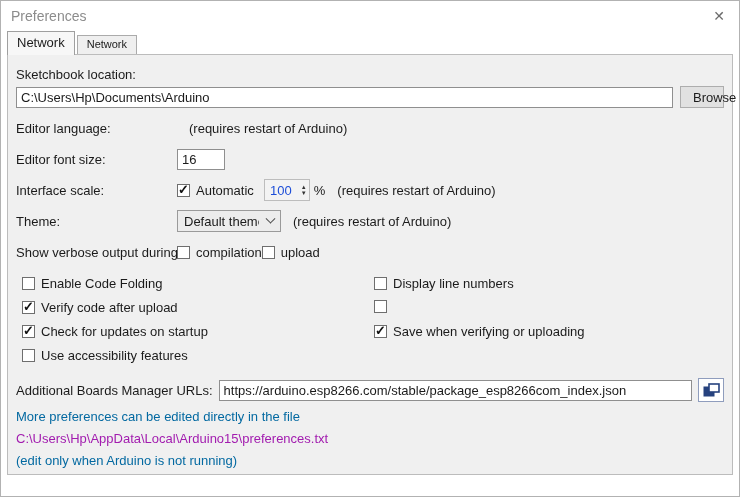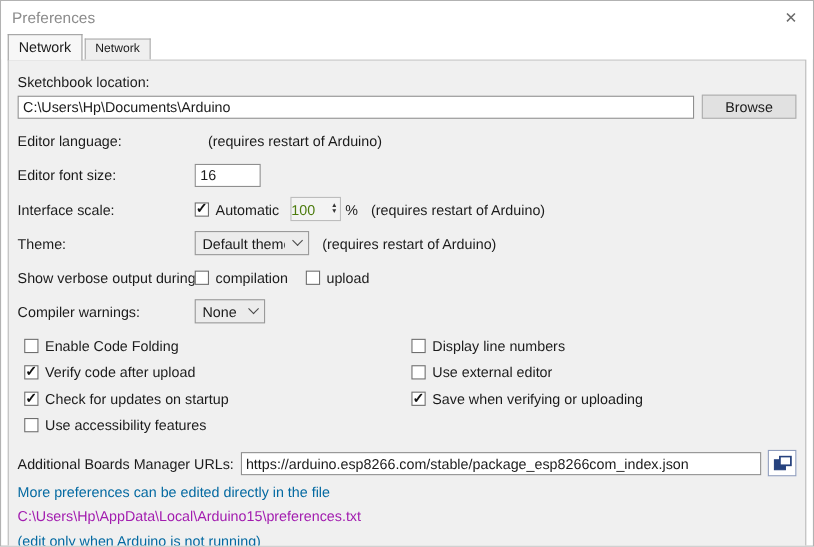--- a/index.html
+++ b/index.html
@@ -28,41 +28,41 @@
   .inputrow { display:flex; align-items:flex-end; margin-top:4px; }
   input[type=text] {
     font-family:"Liberation Sans", sans-serif; font-size:13px; color:#1b1b1b;
     border:1px solid #8f8f8f; background:#fff; height:21px; padding:0 4px; outline:none;
   }
   .sk-input { flex:1; }
   .btn {
     font-family:"Liberation Sans", sans-serif; font-size:13px; color:#1b1b1b;
     background:#e1e1e1; border:1px solid #adadad; height:22px; padding:0 12px; cursor:default;
   }
-  .browse { margin-left:7px; width:86px; }
+  .browse { margin-left:7px; width:44px; }
   .row { display:flex; align-items:center; margin-top:9px; min-height:22px; }
   .lbl { width:161px; flex:0 0 161px; white-space:nowrap; }
   .hint { margin-left:12px; white-space:nowrap; }
   
   .combo {
     height:22px; background:#ececec; border:1px solid #9a9a9a;
     display:flex; align-items:center; padding:0 6px; cursor:default;
   }
   .combo .val { flex:1; white-space:nowrap; overflow:hidden; }
   .chev { width:7px; height:7px; border-right:1px solid #4a4a4a; border-bottom:1px solid #4a4a4a; transform:rotate(45deg) translate(-2px,-2px); margin-left:8px; flex:0 0 auto; }
   .combo.wide { width:305px; }
   .combo.theme { width:104px; }
   .combo.warn { width:64px; }
   
   .cb { display:inline-flex; align-items:center; cursor:default; }
   .box { width:13px; height:13px; background:#fff; border:1px solid #6e6e6e; margin-right:6px; position:relative; flex:0 0 13px; }
   .box.checked::after { content:"✓"; position:absolute; left:0px; top:-3px; font-size:13px; font-weight:bold; color:#111; }
   
   .spinner { display:flex; align-items:center; height:22px; border:1px solid #bdbdbd; background:#f3f3f3; margin-left:10px; }
-  .spin-val { width:34px; text-align:left; color:#4d7c0f; padding-right:2px; }
+  .spin-val { width:34px; text-align:center; color:#1d4ed8; padding-right:2px; }
   .spin-btns { display:flex; flex-direction:column; justify-content:center; padding:0 2px; }
   .spin-btns span { font-size:6px; line-height:6px; color:#333; }
   .unit { margin-left:4px; }
   
   .cbgrid { display:grid; grid-template-columns:352px auto; row-gap:7px; margin-top:13px; margin-left:6px; }
   .cbgrid .cell { min-height:16px; }
   
   .boards { display:flex; align-items:center; margin-top:13px; }
   .boards .lbl2 { white-space:nowrap; margin-right:6px; }
   .boards input { flex:1; }
@@ -94,21 +94,21 @@
       <button class="btn browse">Browse</button>
     </div>
 
     <div class="row">
       <span class="lbl">Editor language:</span>
       <span class="hint">(requires restart of Arduino)</span>
     </div>
 
     <div class="row">
       <span class="lbl">Editor font size:</span>
-      <input type="text" style="width: 60px;" value="16">
+      <input type="text" style="width: 48px;" value="16">
     </div>
 
     <div class="row">
       <span class="lbl">Interface scale:</span>
       <label class="cb">
         <span class="box checked"></span>
         <span>Automatic</span>
       </label>
       <div class="spinner">
         <span class="spin-val">100</span>
@@ -129,33 +129,26 @@
       </div>
       <span class="hint">(requires restart of Arduino)</span>
     </div>
 
     <div class="row">
       <span class="lbl">Show verbose output during:</span>
       <label class="cb">
         <span class="box"></span>
         <span>compilation</span>
       </label>
-      <label class="cb" style="margin-left:16px;">
+      <label class="cb" style="">
         <span class="box"></span>
         <span>upload</span>
       </label>
     </div>
 
-    <div class="row">
-      <span class="lbl">Compiler warnings:</span>
-      <div class="combo warn">
-        <span class="val">None</span>
-        <span class="chev"></span>
-      </div>
-    </div>
 
     <div class="cbgrid">
       <div class="cell">
         <label class="cb">
           <span class="box"></span>
           <span>Enable Code Folding</span>
         </label>
       </div>
       <div class="cell">
         <label class="cb">
@@ -165,21 +158,20 @@
       </div>
       <div class="cell">
         <label class="cb">
           <span class="box checked"></span>
           <span>Verify code after upload</span>
         </label>
       </div>
       <div class="cell">
         <label class="cb">
           <span class="box"></span>
-          <span>Use external editor</span>
         </label>
       </div>
       <div class="cell">
         <label class="cb">
           <span class="box checked"></span>
           <span>Check for updates on startup</span>
         </label>
       </div>
       <div class="cell">
         <label class="cb">

